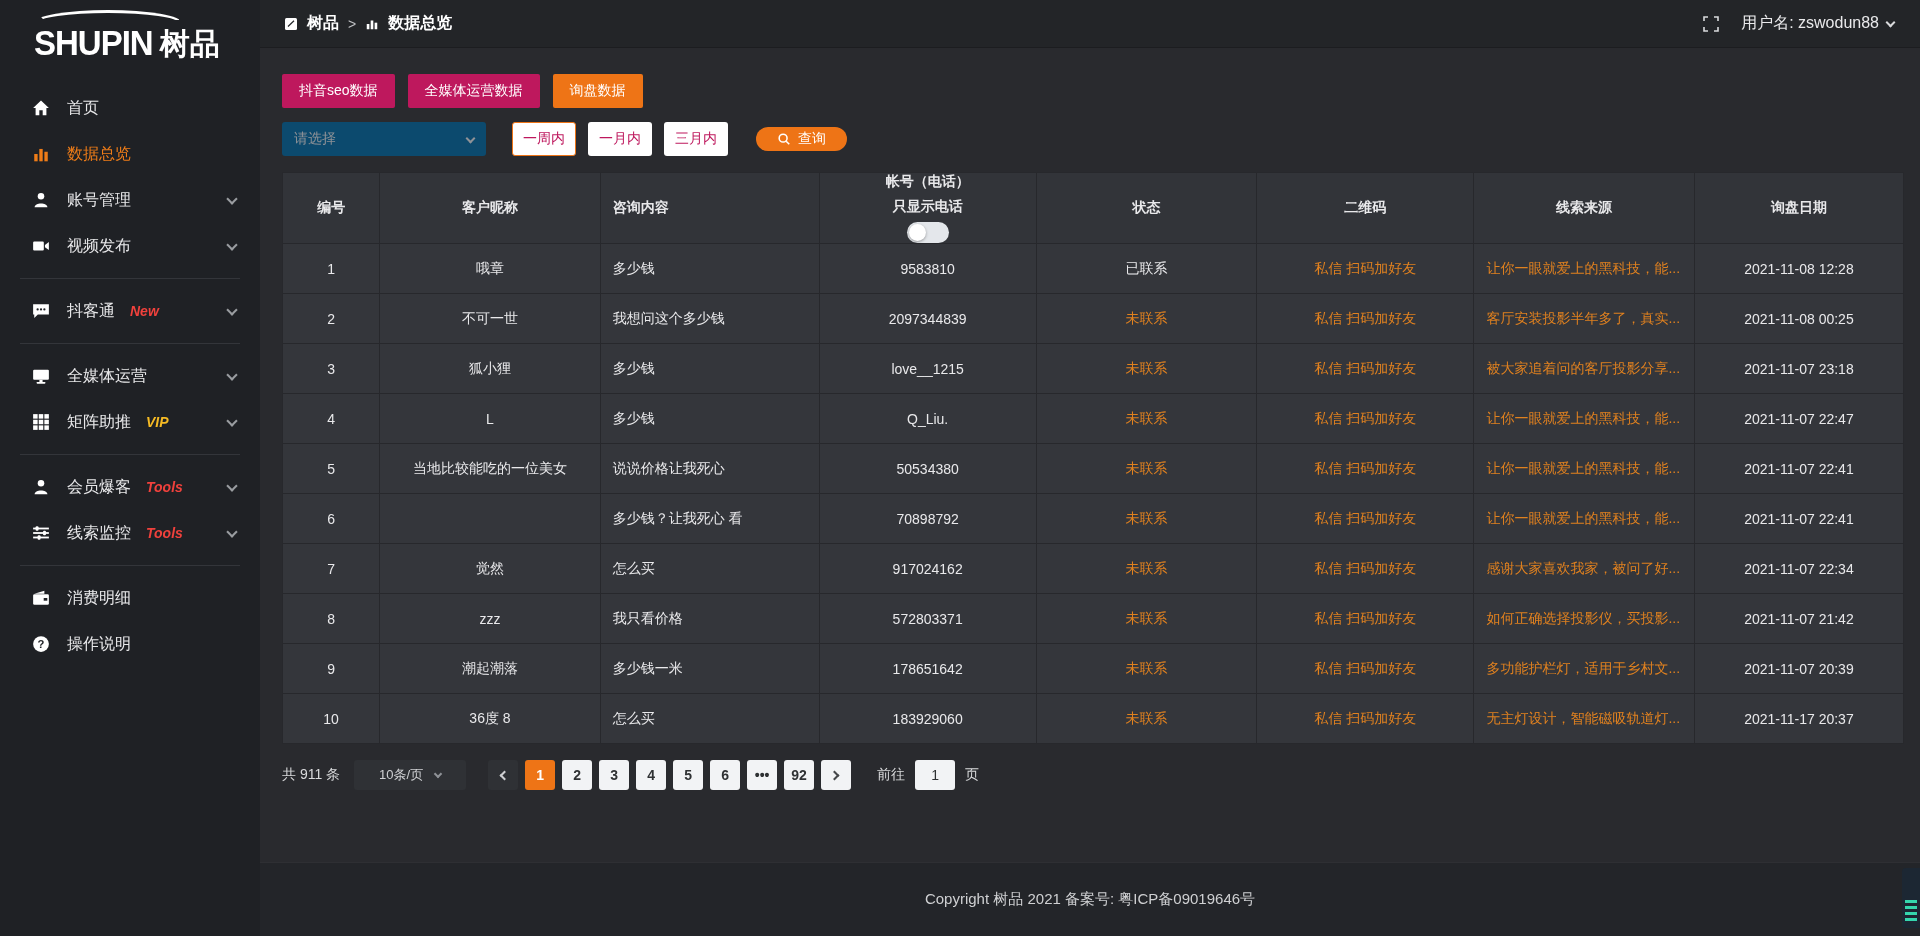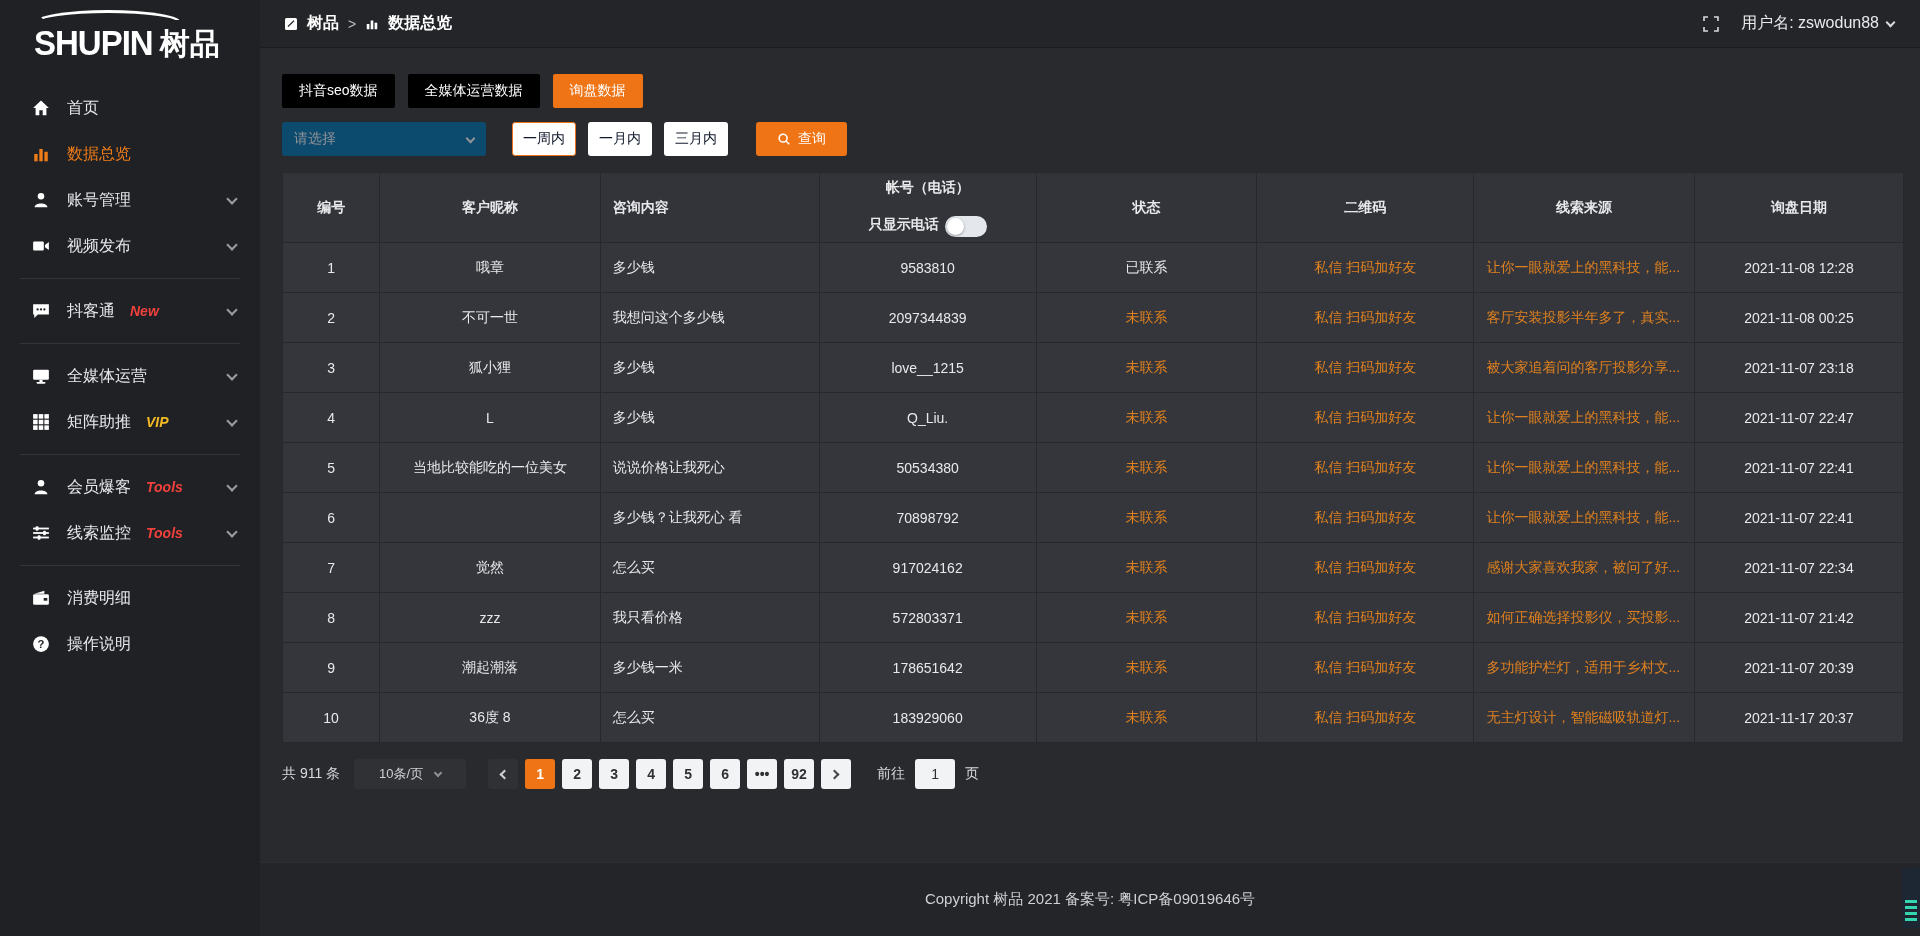--- a/index.html
+++ b/index.html
@@ -34,48 +34,48 @@
   .crumbs .cicon { width:14px; height:14px; color:#fff; }
   .crumb-sep { color:#bfc1c4; font-weight:normal; font-size:14px; }
   .top-right { display:flex; align-items:center; gap:22px; color:#e9e9eb; font-size:16px; }
   .fs-icon { width:16px; height:16px; color:#d9dadc; cursor:pointer; }
   .user-wrap { display:flex; align-items:center; gap:8px; cursor:pointer; }
   .user-wrap .chev { width:7px; height:7px; border-color:#d9dadc; margin-bottom:3px; }
 
   
   .content { position:absolute; left:260px; top:48px; right:0; bottom:0; padding:26px 16px 0 22px; }
   .tabs { display:flex; gap:13px; margin-bottom:14px; }
-  .tab { height:34px; padding:0 17px; display:flex; align-items:center; background:#000000;
+  .tab { height:34px; padding:0 17px; display:flex; align-items:center; background:#be185d;
          color:#fff; font-size:14px; border-radius:2px; cursor:pointer; border:none;
          font-family:inherit; }
   .tab.active { background:#ee7416; }
   .filters { display:flex; align-items:center; margin-bottom:16px; }
   .select { width:204px; height:34px; background:#0c4a6e; border-radius:3px; display:flex;
             align-items:center; justify-content:space-between; padding:0 12px; color:#8f9297;
             font-size:14px; cursor:pointer; }
   .select .chev { width:7px; height:7px; border-color:#8f9297; margin-bottom:2px; }
-  .pbtn { width:64px; height:34px; background:#fff; color:#0f172a; font-size:14px; border-radius:3px;
+  .pbtn { width:64px; height:34px; background:#fff; color:#be185d; font-size:14px; border-radius:3px;
           display:flex; align-items:center; justify-content:center; cursor:pointer; border:none;
           font-family:inherit; margin-left:12px; }
   .pbtn.selected { border:1px solid #ee7416; }
-  .search-btn { margin-left:28px; height:34px; padding:0 21px; background:#ee7416; color:#fff;
-                border:none; border-radius:3px; display:flex; align-items:center; gap:7px;
+  .search-btn { margin-left:28px; height:24px; padding:0 21px; background:#ee7416; color:#fff;
+                border:none; border-radius:12px; display:flex; align-items:center; gap:7px;
                 font-size:14px; cursor:pointer; font-family:inherit; }
   .search-btn svg { width:14px; height:14px; }
 
   
   table { width:100%; border-collapse:collapse; background:#34363b; }
   th, td { border:1px solid #27282c; font-size:14px; color:#e9e9eb; text-align:center;
            height:50px; padding:0 8px; font-weight:normal; }
   thead th { height:70px; background:#323439; font-weight:bold; }
   th.left, td.left { text-align:left; padding-left:12px; }
   .link { color:#e0811f; cursor:pointer; }
   .status-pending { color:#e0811f; }
   .status-done { color:#e9e9eb; }
-  .th-sub { display:flex; align-items:flex-start; justify-content:center; margin-top:19px; gap:6px; }
+  .th-sub { display:flex; align-items:center; justify-content:center; margin-top:7px; gap:6px;flex-direction:column; }
   .toggle { display:inline-block; width:42px; height:21px; background:#e4e7eb; border-radius:11px;
             position:relative; cursor:pointer; }
   .toggle::after { content:""; position:absolute; left:2px; top:2px; width:17px; height:17px;
                    background:#fff; border-radius:50%; box-shadow:0 1px 3px rgba(0,0,0,.35); }
 
   
   .pagination { display:flex; align-items:center; margin-top:16px; font-size:14px; color:#d9dadc; }
   .pg-size { width:112px; height:30px; background:#2f3135; border-radius:3px; display:flex;
              align-items:center; justify-content:center; gap:12px; color:#cfd0d3; font-size:13px;
              margin-left:14px; cursor:pointer; }

